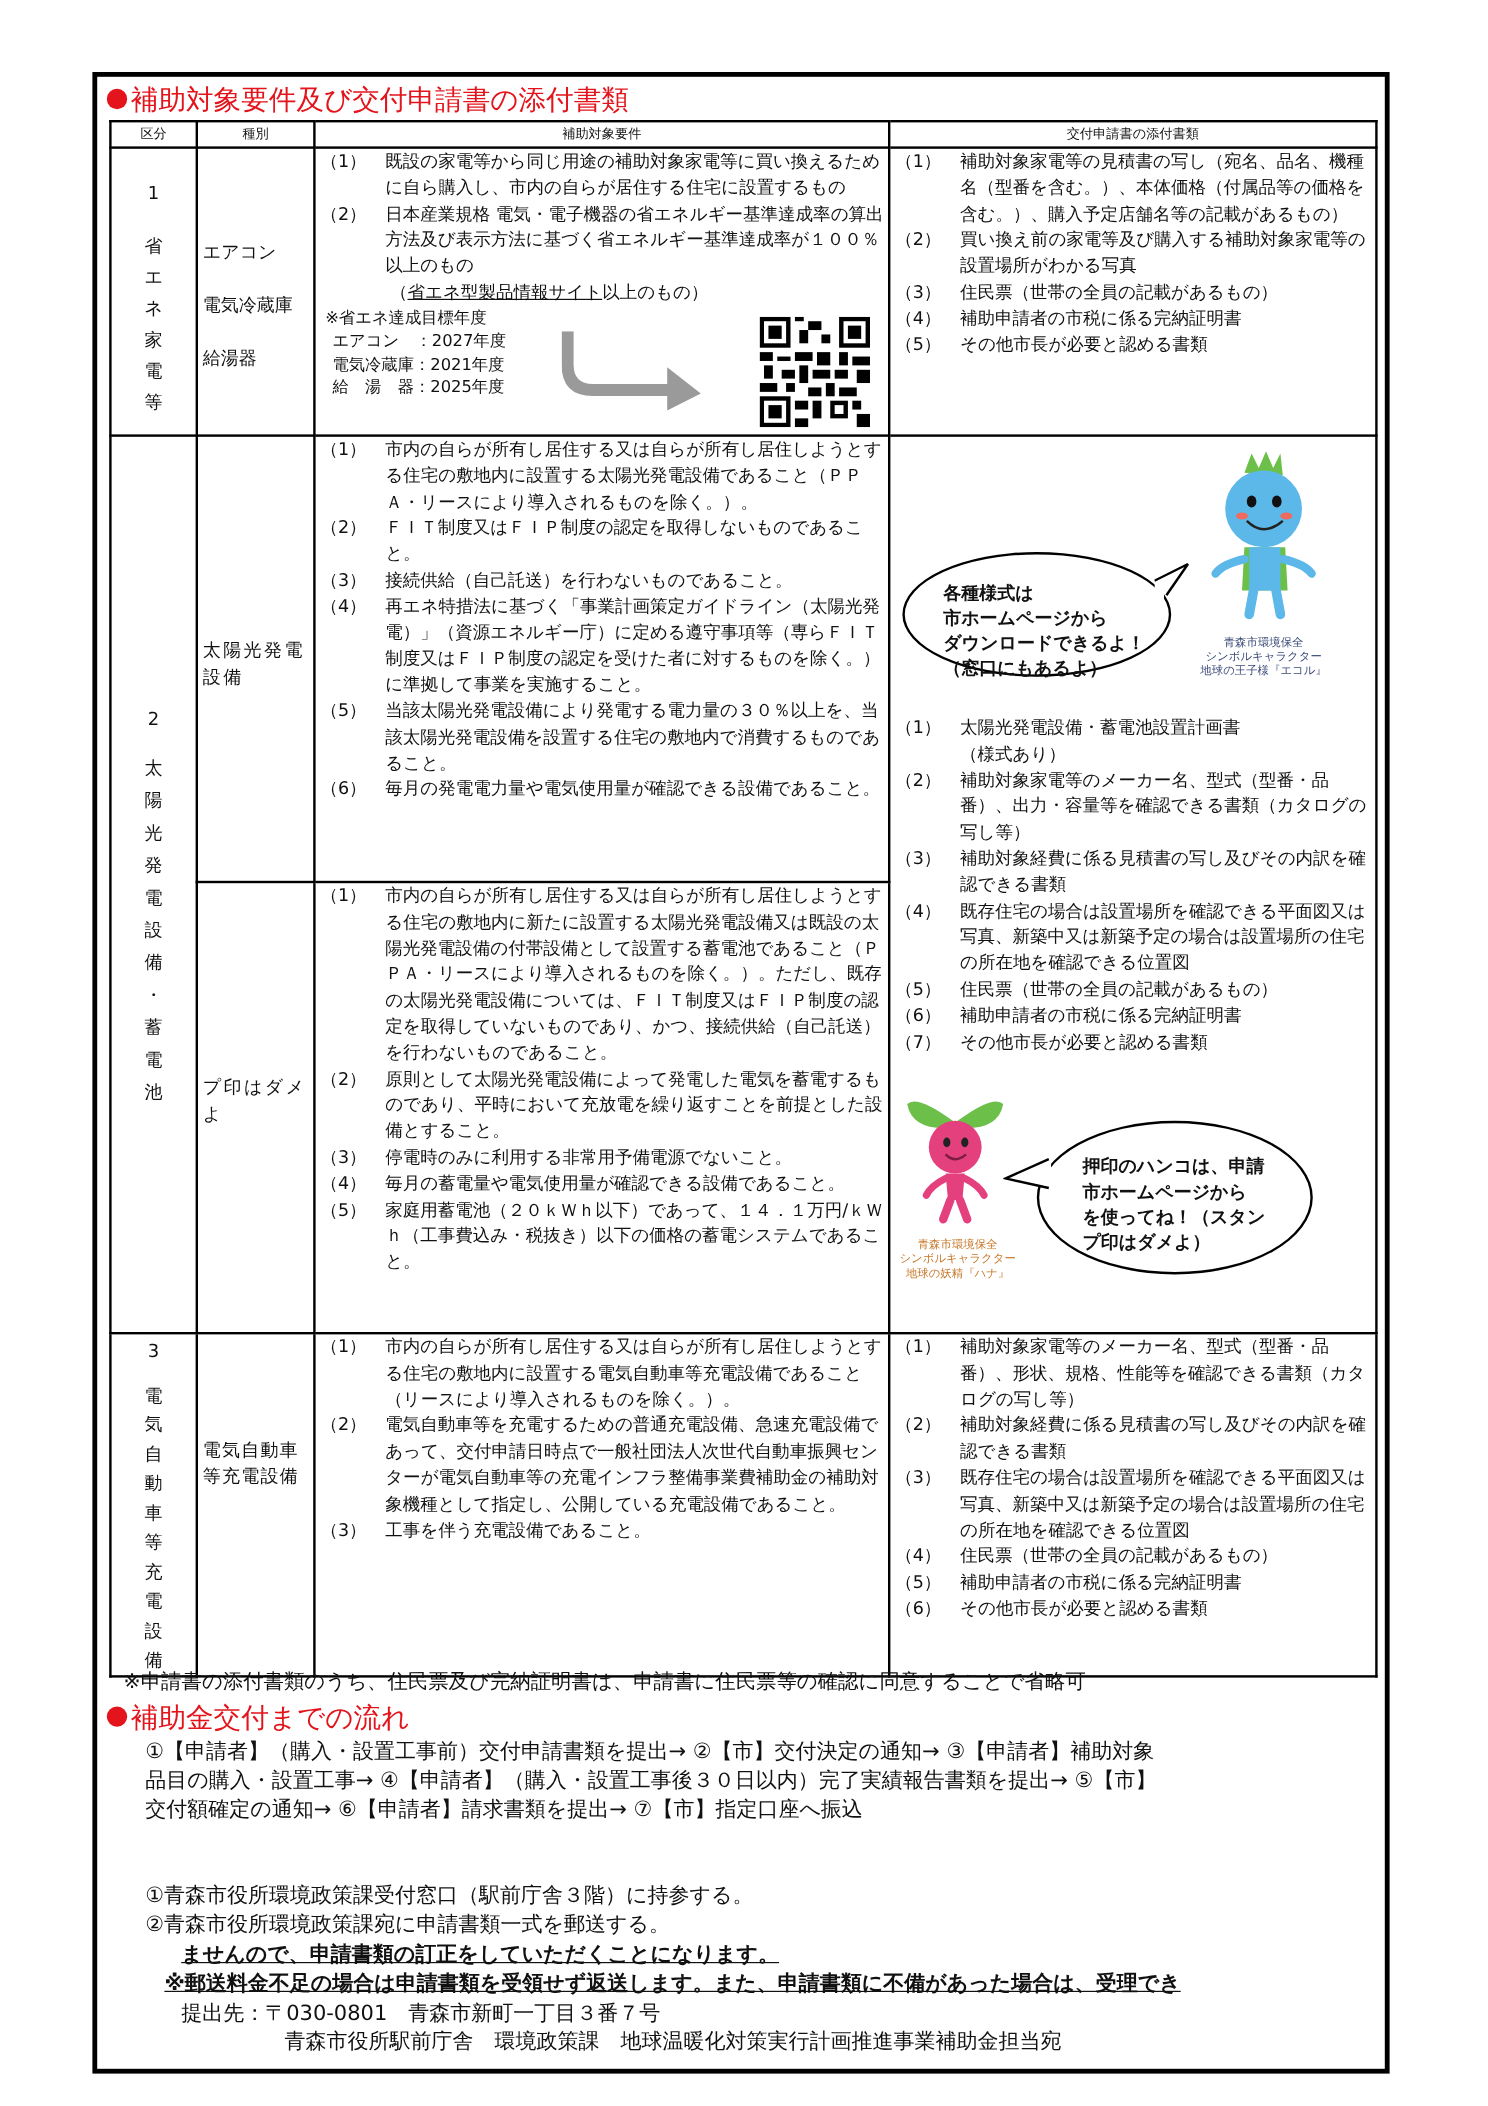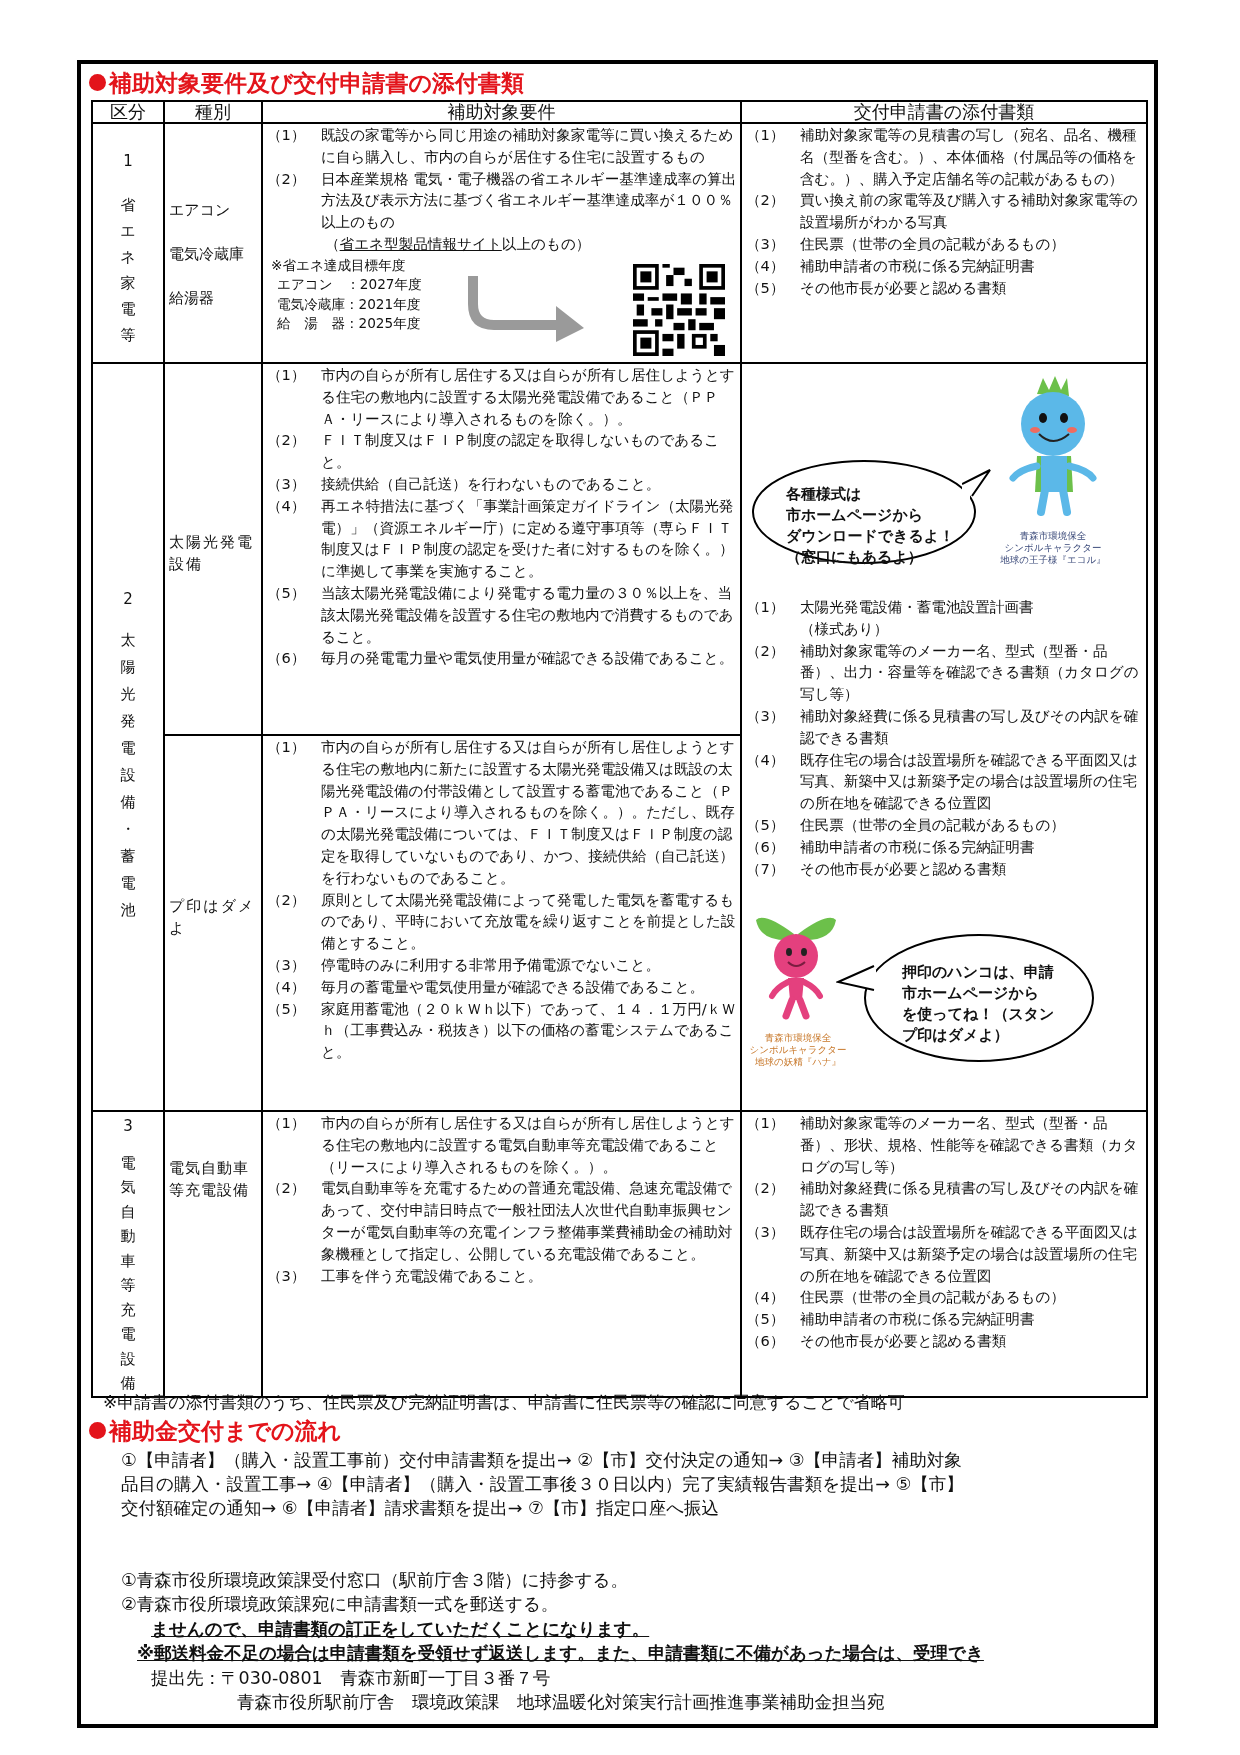--- a/index.html
+++ b/index.html
@@ -1,22 +1,22 @@
 <!DOCTYPE html>
 <html><head>
 <meta charset="utf-8">
 <style>
   * { box-sizing: border-box; margin: 0; padding: 0; }
   body { width: 1240px; height: 1755px; background: #fff; font-family: "DejaVu Sans", "Liberation Sans", sans-serif; color: #111; position: relative; overflow: hidden; }
   .frame { position: absolute; left: 77px; top: 60px; width: 1081px; height: 1668px; border: 4px solid #000; }
-  .h-red { color: #e3141b; font-weight: bold; font-size: 23px; letter-spacing: 0px; position: absolute; }
+  .h-red { color: #e3141b; font-weight: normal; font-size: 23px; letter-spacing: 0px; position: absolute; }
   .h-red .dot { display: inline-block; width: 17px; height: 17px; border-radius: 50%; background: #e3141b; margin-right: 3px; vertical-align: 0px; }
   table.main { position: absolute; left: 10px; top: 36px; width: 1057px; border-collapse: collapse; font-size: 14.6px; line-height: 21.8px; }
   table.main td, table.main th { border: 2px solid #000; vertical-align: top; }
-  table.main th { font-weight: normal; text-align: center; height: 22px; line-height: 20px; font-size: 18px; }
+  table.main th { font-weight: normal; text-align: center; height: 22px; line-height: 20px; font-size: 11px; }
   .c-kubun { width: 72px; text-align: center; }
   .c-shu { width: 88px; }
   .c-req { width: 479px; }
   .vert { display: flex; flex-direction: column; align-items: center; font-size: 15px; line-height: 26px; }
   .item { display: flex; }
   .item .num { width: 58px; flex: none; padding-left: 4px; }
   .item .txt { flex: 1; }
   .shu-label { padding-left: 4px; font-size: 15px; }
   .note-small { font-size: 13.6px; line-height: 19.5px; }
   .bubble { position: absolute; border: 2px solid #000; border-radius: 50%; background: #fff; font-size: 15px; font-weight: bold; line-height: 21px; }
@@ -335,21 +335,21 @@
           <span>動</span>
           <span>車</span>
           <span>等</span>
           <span>充</span>
           <span>電</span>
           <span>設</span>
           <span>備</span>
         </div>
       </td>
       <td class="c-shu">
-        <div class="shu-label" style="padding-top:46px; width:96px; letter-spacing:1px;">電気自動車等充電設備</div>
+        <div class="shu-label" style="padding-top:86px; width:96px; letter-spacing:1px;">電気自動車等充電設備</div>
       </td>
       <td class="c-req">
         <div class="item">
               <span class="num">（1）</span>
               <span class="txt">市内の自らが所有し居住する又は自らが所有し居住しようとする住宅の敷地内に設置する電気自動車等充電設備であること（リースにより導入されるものを除く。）。</span>
             </div>
         <div class="item">
               <span class="num">（2）</span>
               <span class="txt">電気自動車等を充電するための普通充電設備、急速充電設備であって、交付申請日時点で一般社団法人次世代自動車振興センターが電気自動車等の充電インフラ整備事業費補助金の補助対象機種として指定し、公開している充電設備であること。</span>
             </div>

